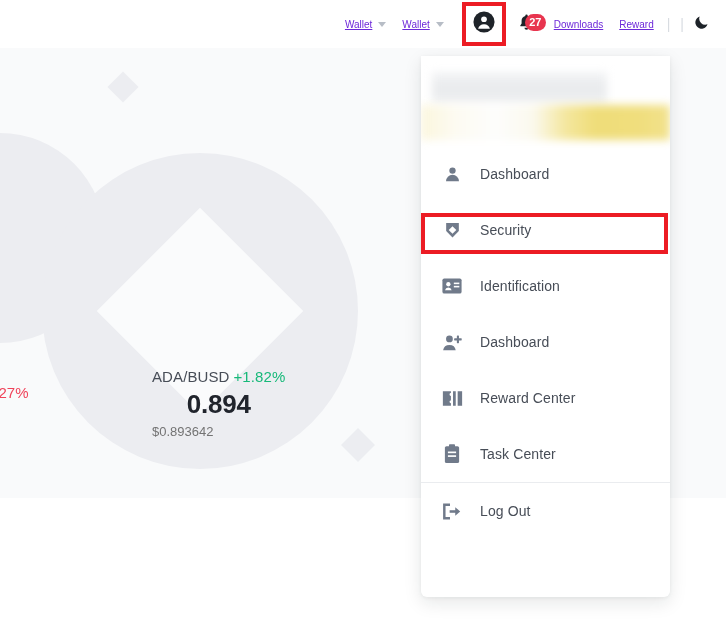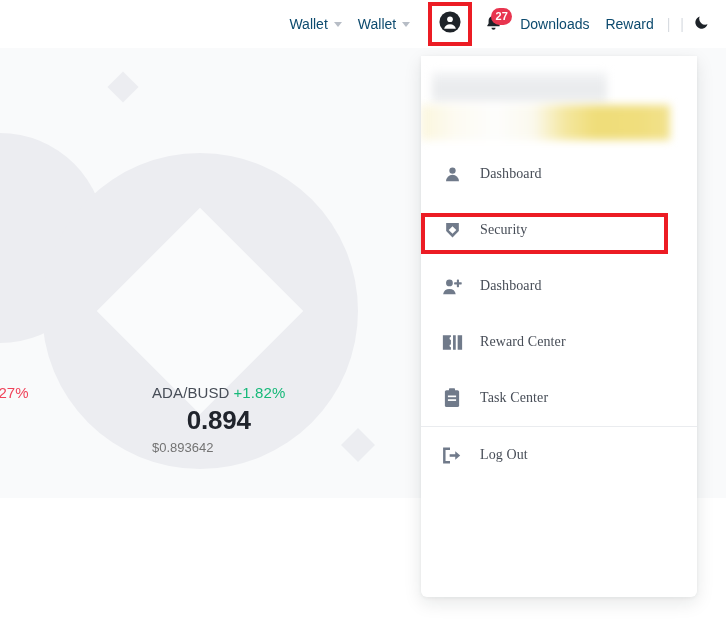--- a/index.html
+++ b/index.html
@@ -58,21 +58,21 @@
   .deco-diamond-sm-2 {
     width: 24px; height: 24px;
     left: 346px; top: 385px;
     transform: rotate(45deg);
   }
 
   
   .ticker {
     position: absolute;
     left: 152px;
-    top: 336px;
+    top: 320px;
     z-index: 3;
   }
   .ticker-head {
     font-size: 15px;
     color: #474d57;
     letter-spacing: .1px;
     white-space: nowrap;
   }
   .ticker-change { color: #16b979; margin-left: 4px; font-weight: 500; }
   .ticker-price {
@@ -109,26 +109,27 @@
     display: flex;
     align-items: center;
     justify-content: flex-end;
     padding-right: 10px;
     z-index: 40;
   }
 
   .nav-item {
     display: flex;
     align-items: center;
-    font-size: 14px;
-    color: #0c4a6e;
+    font-size: 10px;
+    color: #6d28d9;
     cursor: pointer;
     height: 48px;
     padding: 0 8px;
     white-space: nowrap;
+    text-decoration: underline;
   }
   .caret {
     width: 0; height: 0;
     border-left: 4.5px solid transparent;
     border-right: 4.5px solid transparent;
     border-top: 5px solid #b7bdc6;
     margin-left: 6px;
     display: inline-block;
   }
 
@@ -163,21 +164,21 @@
     position: relative;
     width: 34px; height: 48px;
     display: flex;
     align-items: center;
     justify-content: center;
     cursor: pointer;
     margin-right: 2px;
   }
   .badge {
     position: absolute;
-    left: 15px; top: 8px;
+    left: 15px; top: 14px;
     min-width: 21px; height: 17px;
     padding: 0 4px;
     background: #e8354f;
     border-radius: 9px;
     color: #ffffff;
     font-size: 11px;
     font-weight: 700;
     line-height: 17px;
     text-align: center;
   }
@@ -186,28 +187,27 @@
     display: flex; align-items: center;
     padding: 0 6px 0 4px;
     cursor: pointer;
   }
 
   
   .dropdown {
     position: absolute;
     left: 421px;
     top: 56px;
-    width: 276px;
+    width: 249px;
     height: 541px;
     background: #ffffff;
     border-radius: 0 0 6px 6px;
     box-shadow: 0 6px 18px rgba(24,26,32,.10), 0 1px 4px rgba(24,26,32,.06);
     z-index: 30;
     overflow: hidden;
-    font-family: Liberation Serif, serif;
   }
 
   .dd-blurred { position: relative; height: 90px; }
   .blur-gray {
     position: absolute;
     left: 11px; top: 16px;
     width: 175px; height: 33px;
     background: linear-gradient(180deg,#f3f4f6 0%, #e8eaec 55%, #f4f5f6 100%);
     filter: blur(4px);
   }
@@ -368,20 +368,32 @@
       <div class="menu-item">
         <span class="mi-icon">
           <svg width="19" height="20" viewBox="0 0 24 24" fill="#707a8a">
             <path d="M4 3h16v10.2L12 21.5 4 13.2z"></path>
             <rect x="8.6" y="8.6" width="6.8" height="6.8" fill="#ffffff" transform="rotate(45 12 12)"></rect>
           </svg>
         </span>
         <span class="mi-label">Security</span>
       </div>
 
+      <div class="menu-item">
+        <span class="mi-icon">
+          <svg width="20" height="16" viewBox="0 0 24 19" fill="#707a8a">
+            <rect x="0.5" y="0.5" width="23" height="18" rx="2.2"></rect>
+            <circle cx="7.6" cy="7.4" r="2.6" fill="#ffffff"></circle>
+            <path d="M3.6 14.6a4.1 4.1 0 0 1 8 0z" fill="#ffffff"></path>
+            <rect x="14.2" y="5.4" width="6.6" height="1.9" fill="#ffffff"></rect>
+            <rect x="14.2" y="9.3" width="6.6" height="1.9" fill="#ffffff"></rect>
+          </svg>
+        </span>
+        <span class="mi-label">Identification</span>
+      </div>
 
       <div class="menu-item">
         <span class="mi-icon">
           <svg width="21" height="19" viewBox="0 0 26 22" fill="#707a8a">
             <circle cx="9.2" cy="6.6" r="4.2"></circle>
             <path d="M1.4 20.6a7.9 7.9 0 0 1 15.6 0z"></path>
             <rect x="18.4" y="2.4" width="2.6" height="9.4" rx="0.6"></rect>
             <rect x="15" y="5.8" width="9.4" height="2.6" rx="0.6"></rect>
           </svg>
         </span>

